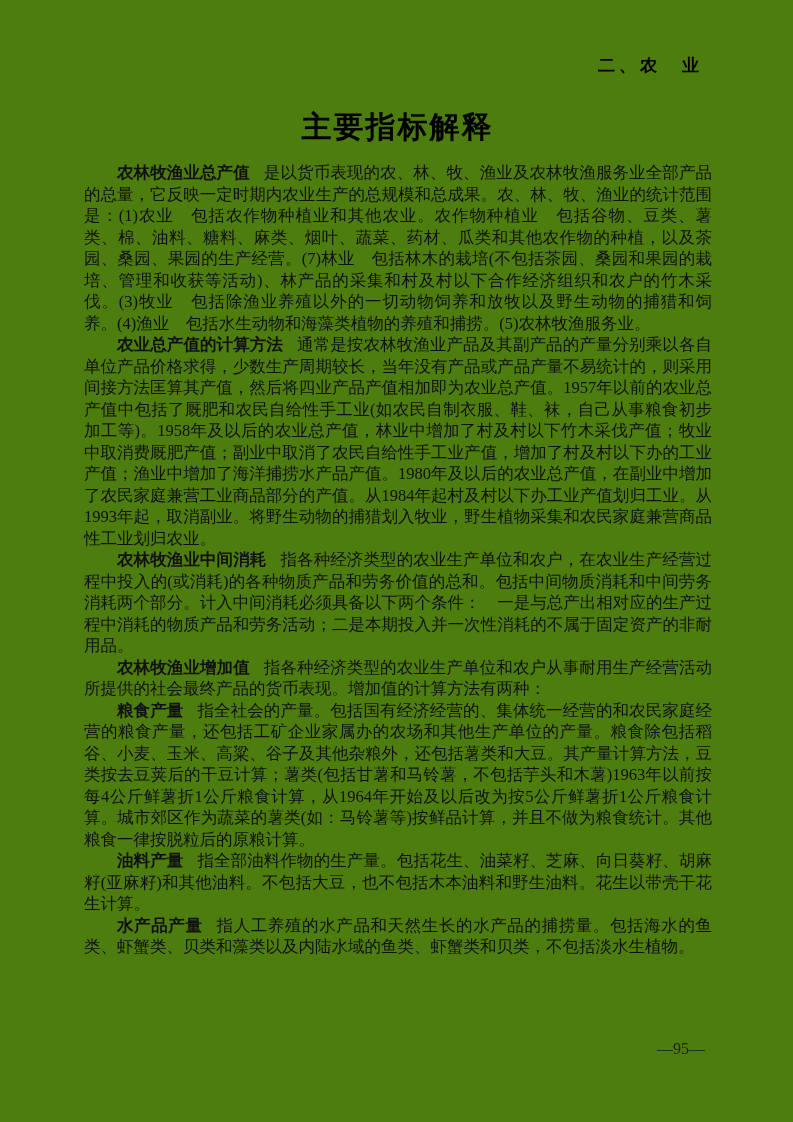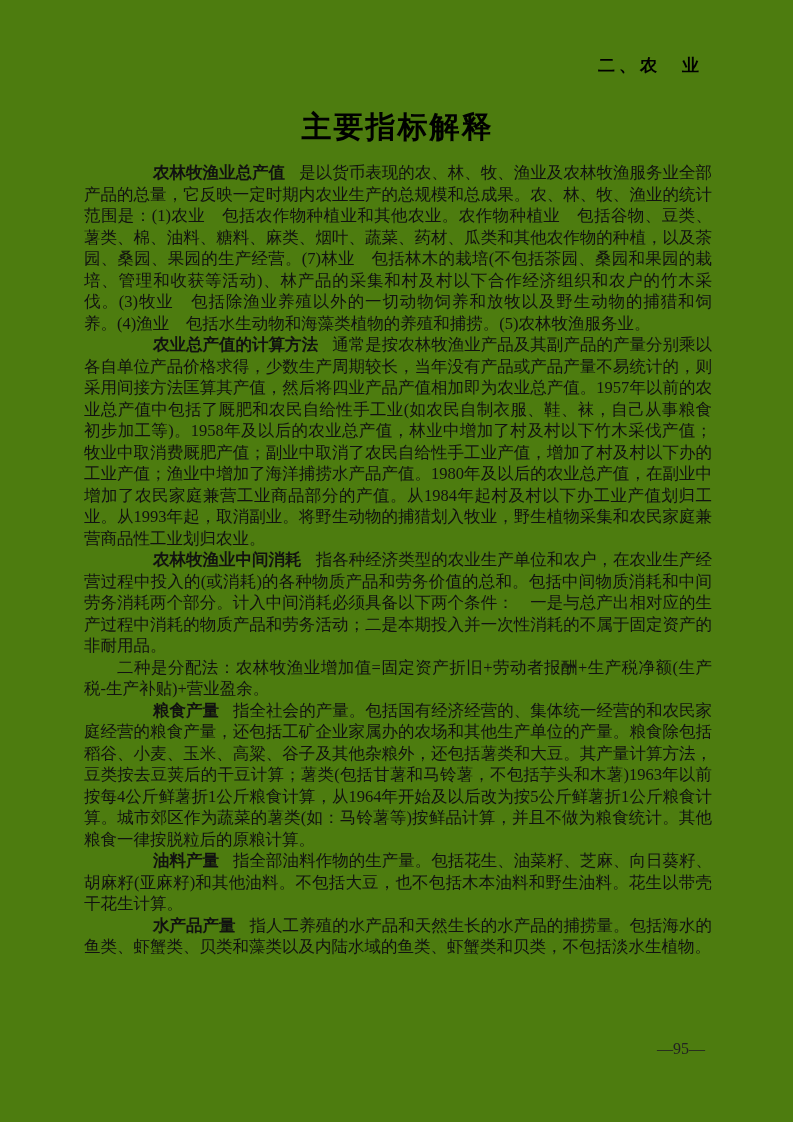--- a/index.html
+++ b/index.html
@@ -51,21 +51,20 @@
     color: #111111;
   }
   .content p {
     margin: 0;
     padding: 0;
     text-indent: 2em;
   }
   .term {
     font-weight: bold;
     margin-right: 0.85em;
-    margin-left: 36px;
   }
   .page-number {
     position: absolute;
     top: 1040px;
     right: 88px;
     font-size: 16px;
     color: #222222;
     white-space: nowrap;
     text-align: right;
   }
@@ -80,23 +79,23 @@
   <h1 class="doc-title">主要指标解释</h1>
 
   <div class="content">
 
     <p><span class="term">农林牧渔业总产值</span><span>是以货币表现的农、林、牧、渔业及农林牧渔服务业全部产品的总量，它反映一定时期内农业生产的总规模和总成果。农、林、牧、渔业的统计范围是：(1)农业　包括农作物种植业和其他农业。农作物种植业　包括谷物、豆类、薯类、棉、油料、糖料、麻类、烟叶、蔬菜、药材、瓜类和其他农作物的种植，以及茶园、桑园、果园的生产经营。(7)林业　包括林木的栽培(不包括茶园、桑园和果园的栽培、管理和收获等活动)、林产品的采集和村及村以下合作经济组织和农户的竹木采伐。(3)牧业　包括除渔业养殖以外的一切动物饲养和放牧以及野生动物的捕猎和饲养。(4)渔业　包括水生动物和海藻类植物的养殖和捕捞。(5)农林牧渔服务业。</span></p>
 
     <p><span class="term">农业总产值的计算方法</span><span>通常是按农林牧渔业产品及其副产品的产量分别乘以各自单位产品价格求得，少数生产周期较长，当年没有产品或产品产量不易统计的，则采用间接方法匡算其产值，然后将四业产品产值相加即为农业总产值。1957年以前的农业总产值中包括了厩肥和农民自给性手工业(如农民自制衣服、鞋、袜，自己从事粮食初步加工等)。1958年及以后的农业总产值，林业中增加了村及村以下竹木采伐产值；牧业中取消费厩肥产值；副业中取消了农民自给性手工业产值，增加了村及村以下办的工业产值；渔业中增加了海洋捕捞水产品产值。1980年及以后的农业总产值，在副业中增加了农民家庭兼营工业商品部分的产值。从1984年起村及村以下办工业产值划归工业。从1993年起，取消副业。将野生动物的捕猎划入牧业，野生植物采集和农民家庭兼营商品性工业划归农业。</span></p>
 
     <p><span class="term">农林牧渔业中间消耗</span><span>指各种经济类型的农业生产单位和农户，在农业生产经营过程中投入的(或消耗)的各种物质产品和劳务价值的总和。包括中间物质消耗和中间劳务消耗两个部分。计入中间消耗必须具备以下两个条件：　一是与总产出相对应的生产过程中消耗的物质产品和劳务活动；二是本期投入并一次性消耗的不属于固定资产的非耐用品。</span></p>
 
+    <p><span class="term">农林牧渔业增加值</span><span>指各种经济类型的农业生产单位和农户从事耐用生产经营活动所提供的社会最终产品的货币表现。增加值的计算方法有两种：</span></p>
 
 
-    <p><span>二种是分配法：农林牧渔业增加值=固定资产折旧+劳动者报酬+生产税净额(生产税-生产补贴)+营业盈余。</span></p>
 
     <p><span class="term">粮食产量</span><span>指全社会的产量。包括国有经济经营的、集体统一经营的和农民家庭经营的粮食产量，还包括工矿企业家属办的农场和其他生产单位的产量。粮食除包括稻谷、小麦、玉米、高粱、谷子及其他杂粮外，还包括薯类和大豆。其产量计算方法，豆类按去豆荚后的干豆计算；薯类(包括甘薯和马铃薯，不包括芋头和木薯)1963年以前按每4公斤鲜薯折1公斤粮食计算，从1964年开始及以后改为按5公斤鲜薯折1公斤粮食计算。城市郊区作为蔬菜的薯类(如：马铃薯等)按鲜品计算，并且不做为粮食统计。其他粮食一律按脱粒后的原粮计算。</span></p>
 
     <p><span class="term">油料产量</span><span>指全部油料作物的生产量。包括花生、油菜籽、芝麻、向日葵籽、胡麻籽(亚麻籽)和其他油料。不包括大豆，也不包括木本油料和野生油料。花生以带壳干花生计算。</span></p>
 
     <p><span class="term">水产品产量</span><span>指人工养殖的水产品和天然生长的水产品的捕捞量。包括海水的鱼类、虾蟹类、贝类和藻类以及内陆水域的鱼类、虾蟹类和贝类，不包括淡水生植物。</span></p>
 
   </div>
 
   <div class="page-number">—95—</div>

